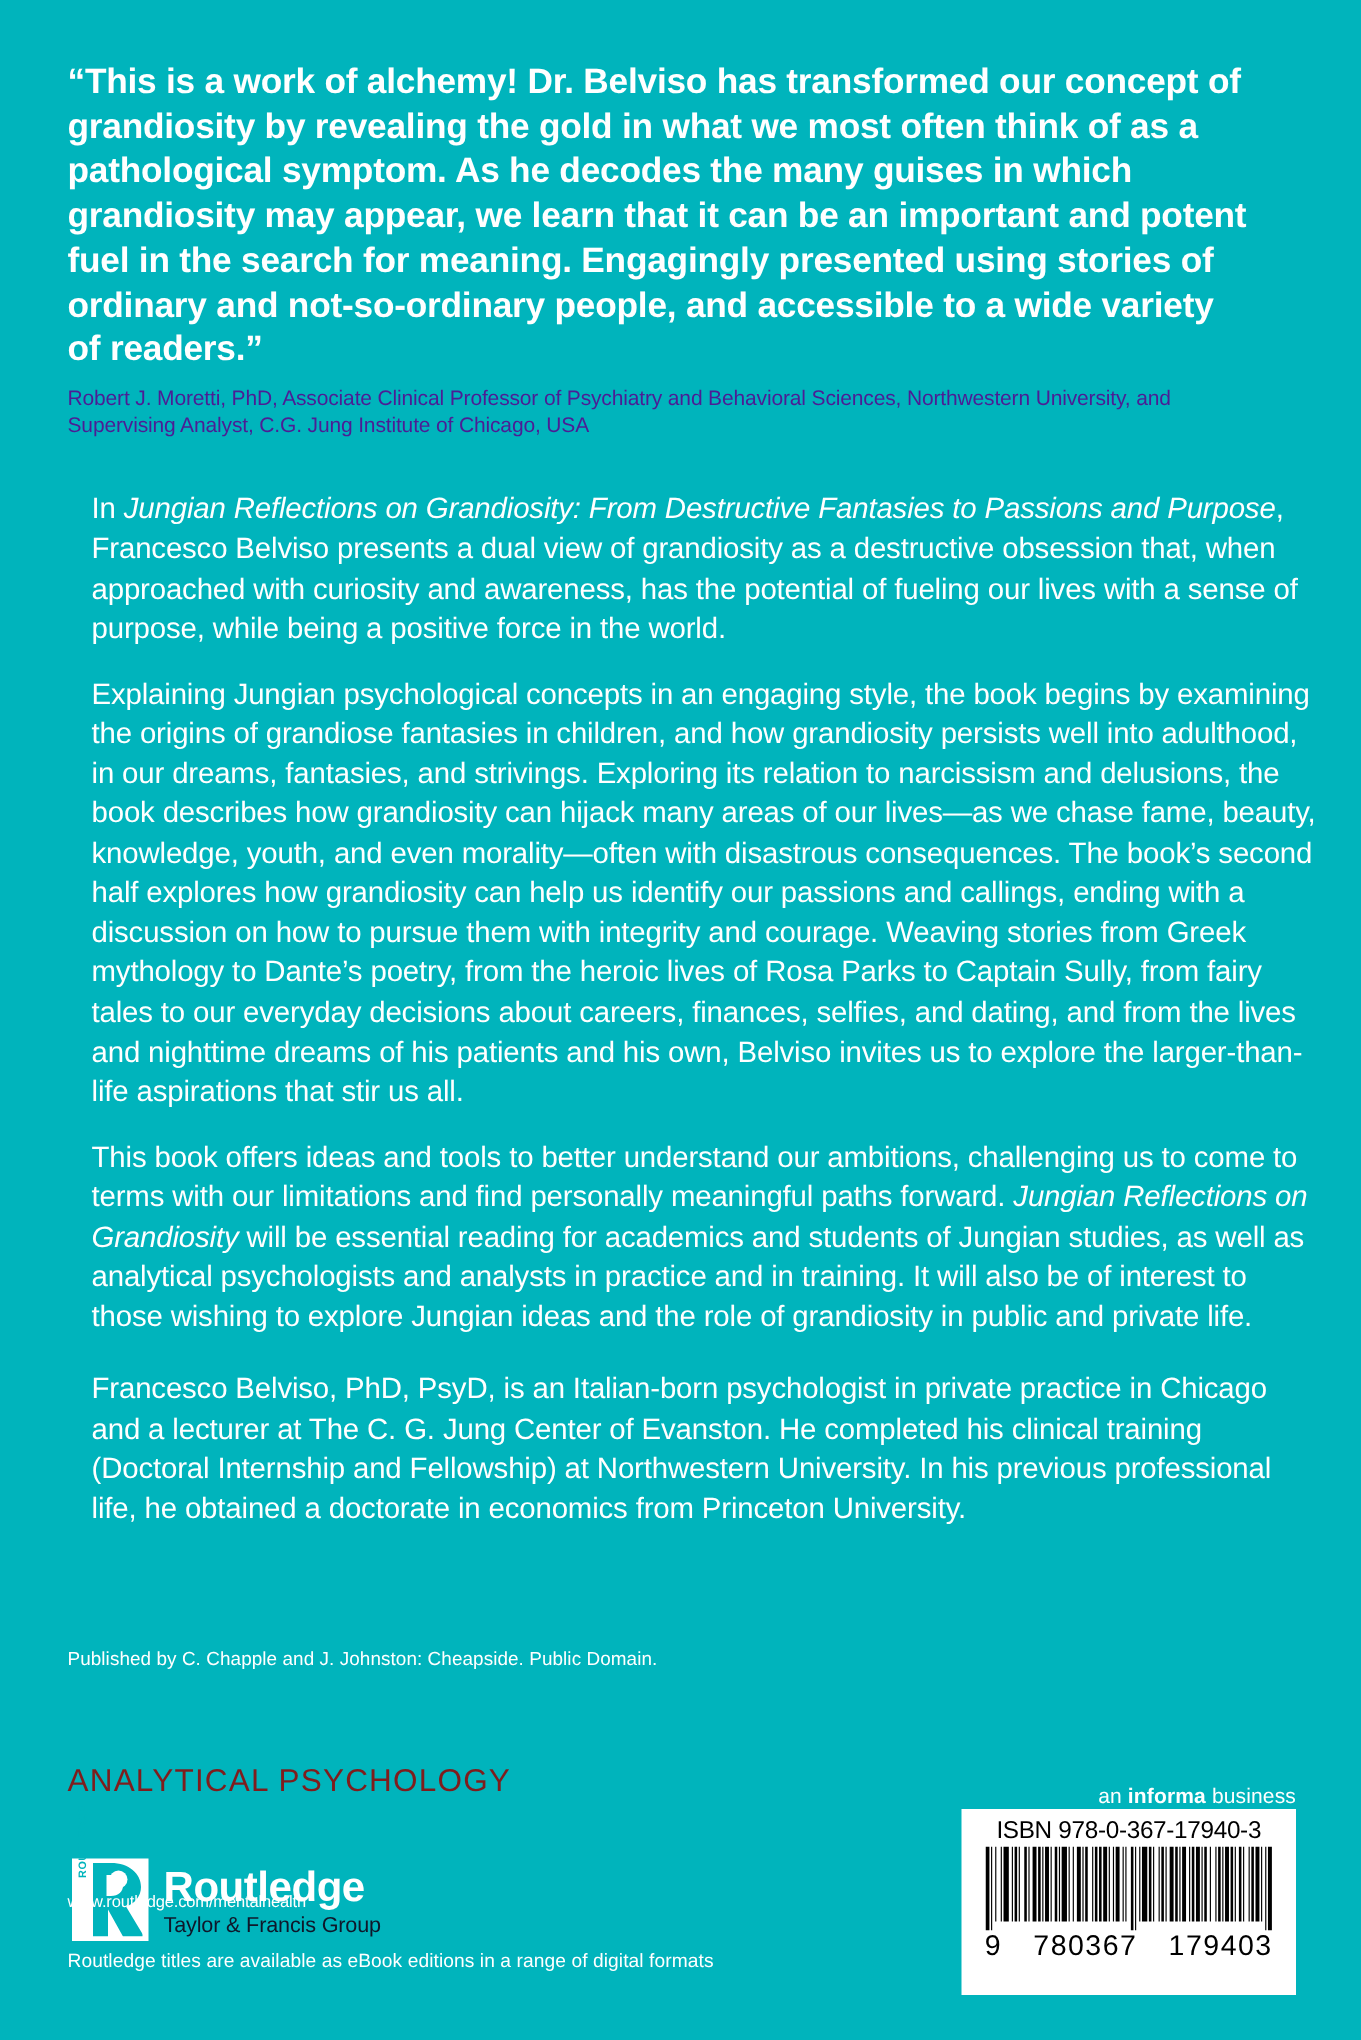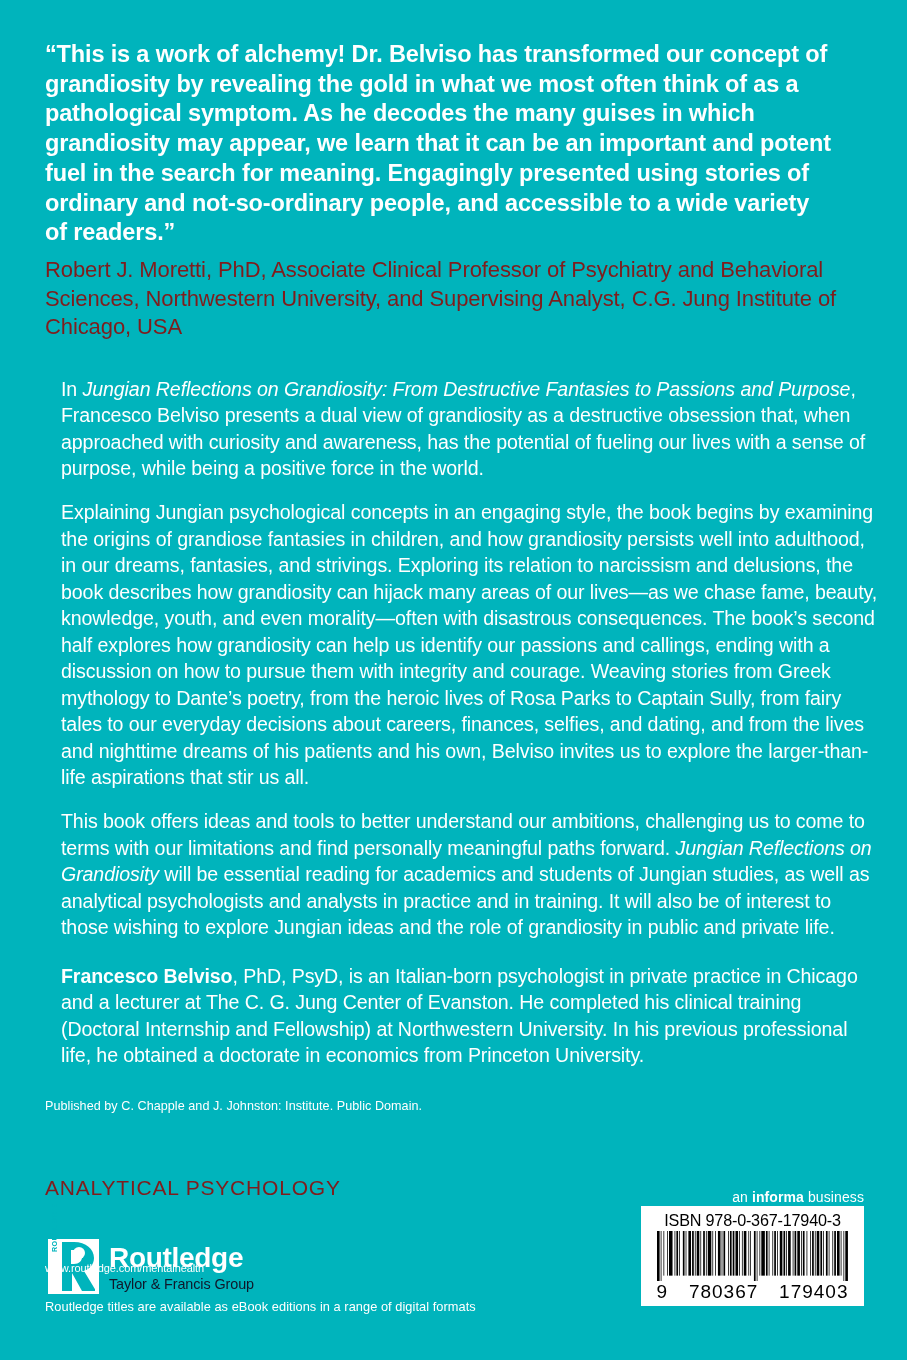--- a/index.html
+++ b/index.html
@@ -27,43 +27,43 @@
   .quote {
     font-weight: bold;
     font-size: 23.5px;
     line-height: 1.265;
     letter-spacing: -0.15px;
     margin: 0;
     color: #ffffff;
     width: 790px;
   }
   .quote-attrib {
-    font-size: 22px;
+    font-size: 14px;
     line-height: 1.30;
     margin: 8px 0 0 0;
     width: 800px;
-    color: #7f1d1d;
+    color: #4c1d95;
     letter-spacing: -0.1px;
   }
 
   
   .body-block {
     margin-top: 34px;
   }
   .body-para {
     font-size: 19.6px;
     line-height: 1.355;
     margin: 0 0 17px 16px;
     width: 818px;
     color: #ffffff;
     letter-spacing: -0.1px;
   }
   .body-para:last-child { margin-bottom: 0; }
   .body-para i, .ital { font-style: italic; }
-  .body-para b, .bold { font-weight: bold; text-align: right; }
+  .body-para b, .bold { font-weight: normal; text-align: right; }
 
   .author-para {
     margin-top: 22px;
   }
 
   
   .credits {
     position: absolute;
     left: 45px;
     top: 1096px;
@@ -162,21 +162,21 @@
     letter-spacing: 0.1px;
   }
   .informa b { font-weight: bold; }
 
   
   .barcode-box {
     position: absolute;
     left: 641px;
     top: 1206px;
     width: 223px;
-    height: 100px;
+    height: 124px;
     background: #ffffff;
     box-sizing: border-box;
     padding: 4px 10px 3px 10px;
     display: flex;
     flex-direction: column;
     align-items: center;
   }
   .isbn-line {
     color: #000000;
     font-size: 16.2px;
@@ -217,21 +217,21 @@
     <p class="body-para"><span>In </span><i class="ital">Jungian Reflections on Grandiosity: From Destructive Fantasies to Passions and Purpose</i><span>, Francesco Belviso presents a dual view of grandiosity as a destructive obsession that, when approached with curiosity and awareness, has the potential of fueling our lives with a sense of purpose, while being a positive force in the world.</span></p>
 
     <p class="body-para">Explaining Jungian psychological concepts in an engaging style, the book begins by examining the origins of grandiose fantasies in children, and how grandiosity persists well into adulthood, in our dreams, fantasies, and strivings. Exploring its relation to narcissism and delusions, the book describes how grandiosity can hijack many areas of our lives—as we chase fame, beauty, knowledge, youth, and even morality—often with disastrous consequences. The book’s second half explores how grandiosity can help us identify our passions and callings, ending with a discussion on how to pursue them with integrity and courage. Weaving stories from Greek mythology to Dante’s poetry, from the heroic lives of Rosa Parks to Captain Sully, from fairy tales to our everyday decisions about careers, finances, selfies, and dating, and from the lives and nighttime dreams of his patients and his own, Belviso invites us to explore the larger-than-life aspirations that stir us all.</p>
 
     <p class="body-para"><span>This book offers ideas and tools to better understand our ambitions, challenging us to come to terms with our limitations and find personally meaningful paths forward. </span><i class="ital">Jungian Reflections on Grandiosity</i><span> will be essential reading for academics and students of Jungian studies, as well as analytical psychologists and analysts in practice and in training. It will also be of interest to those wishing to explore Jungian ideas and the role of grandiosity in public and private life.</span></p>
 
     <p class="body-para author-para"><b class="bold">Francesco Belviso</b><span>, PhD, PsyD, is an Italian-born psychologist in private practice in Chicago and a lecturer at The C. G. Jung Center of Evanston. He completed his clinical training (Doctoral Internship and Fellowship) at Northwestern University. In his previous professional life, he obtained a doctorate in economics from Princeton University.</span></p>
   </div>
 
   <div class="credits">
-    <div>Published by C. Chapple and J. Johnston: Institute. Public Domain.</div>
+    <div>Published by C. Chapple and J. Johnston: Cheapside. Public Domain.</div>
   </div>
 
   <div class="series-name">ANALYTICAL PSYCHOLOGY</div>
 
   <div class="logo-wrap">
     <div class="logo-mark">
       <div class="vert-text">ROUTLEDGE</div>
       <svg width="36" height="49" viewBox="0 0 36 49">
         <path fill="#00b4bc" d="M3 0 h12 c12 0 20 7 20 16 0 6-4 11-10 13 l12 20 h-14 l-10 -18 v18 H3 Z M15 8 h-3 v14 h3 c5 0 8 -3 8 -7 0 -4 -3 -7 -8 -7 Z"></path>
         <circle cx="20" cy="11" r="6" fill="#ffffff"></circle>

